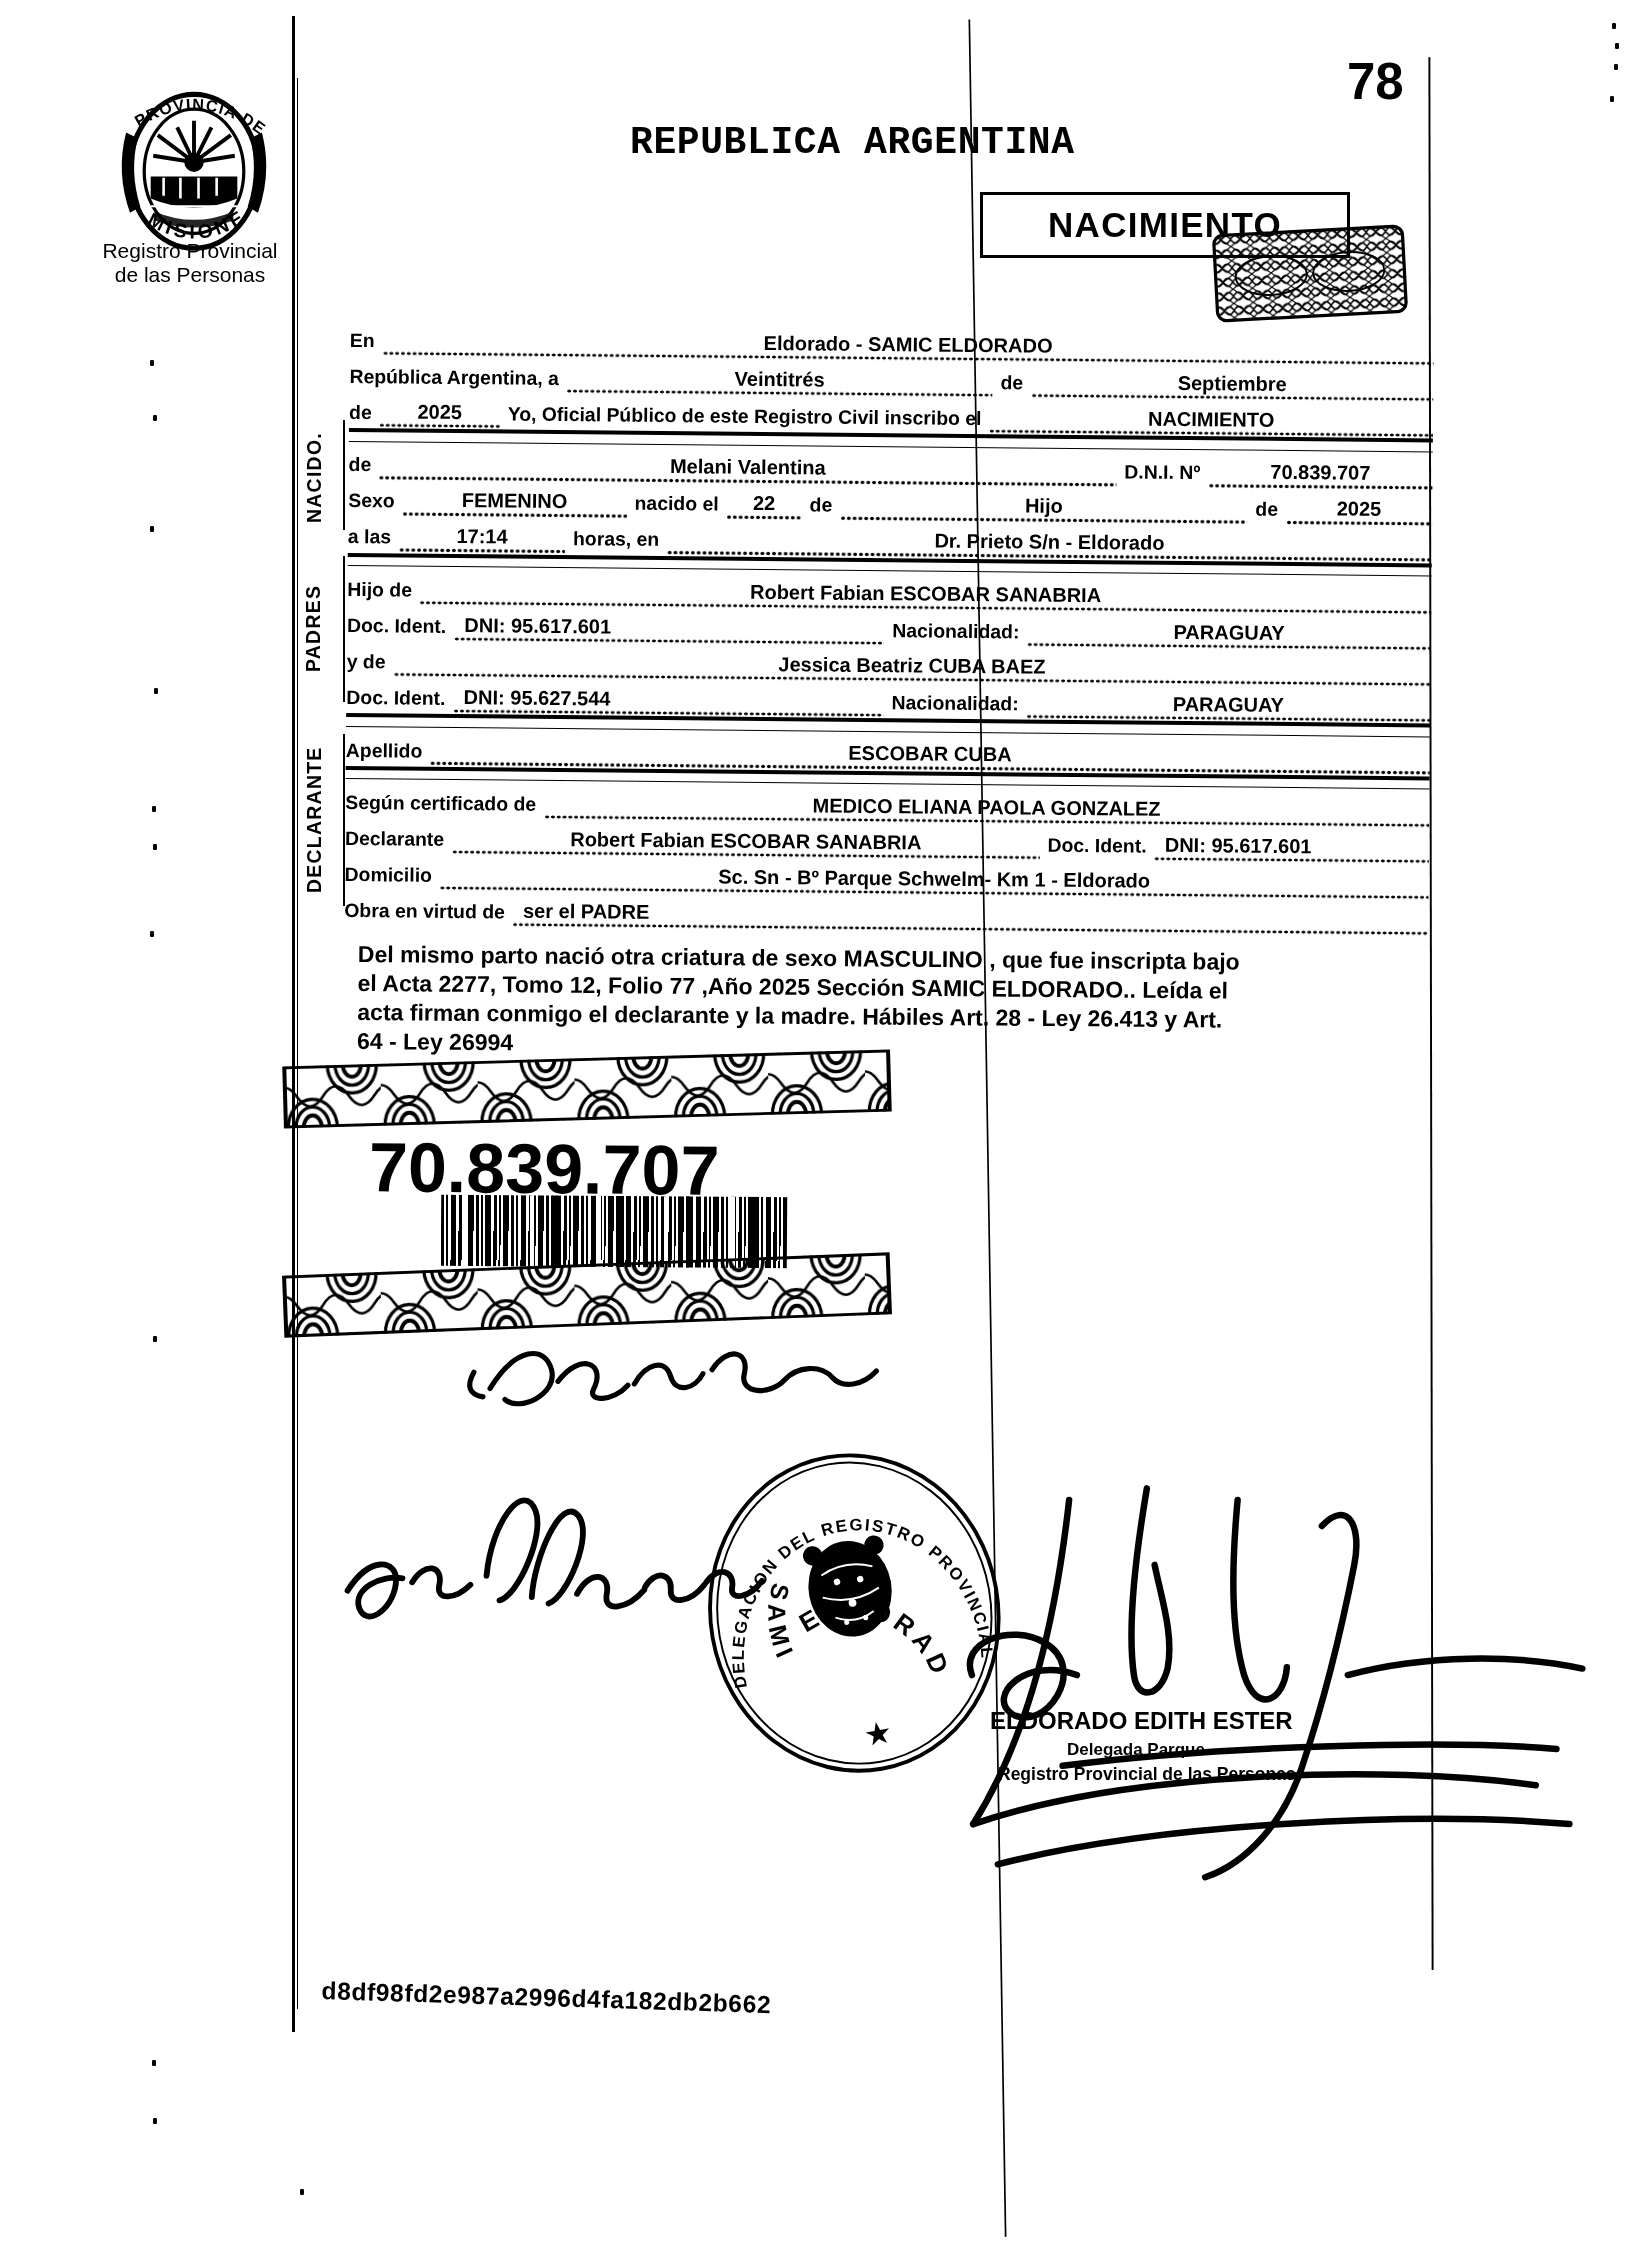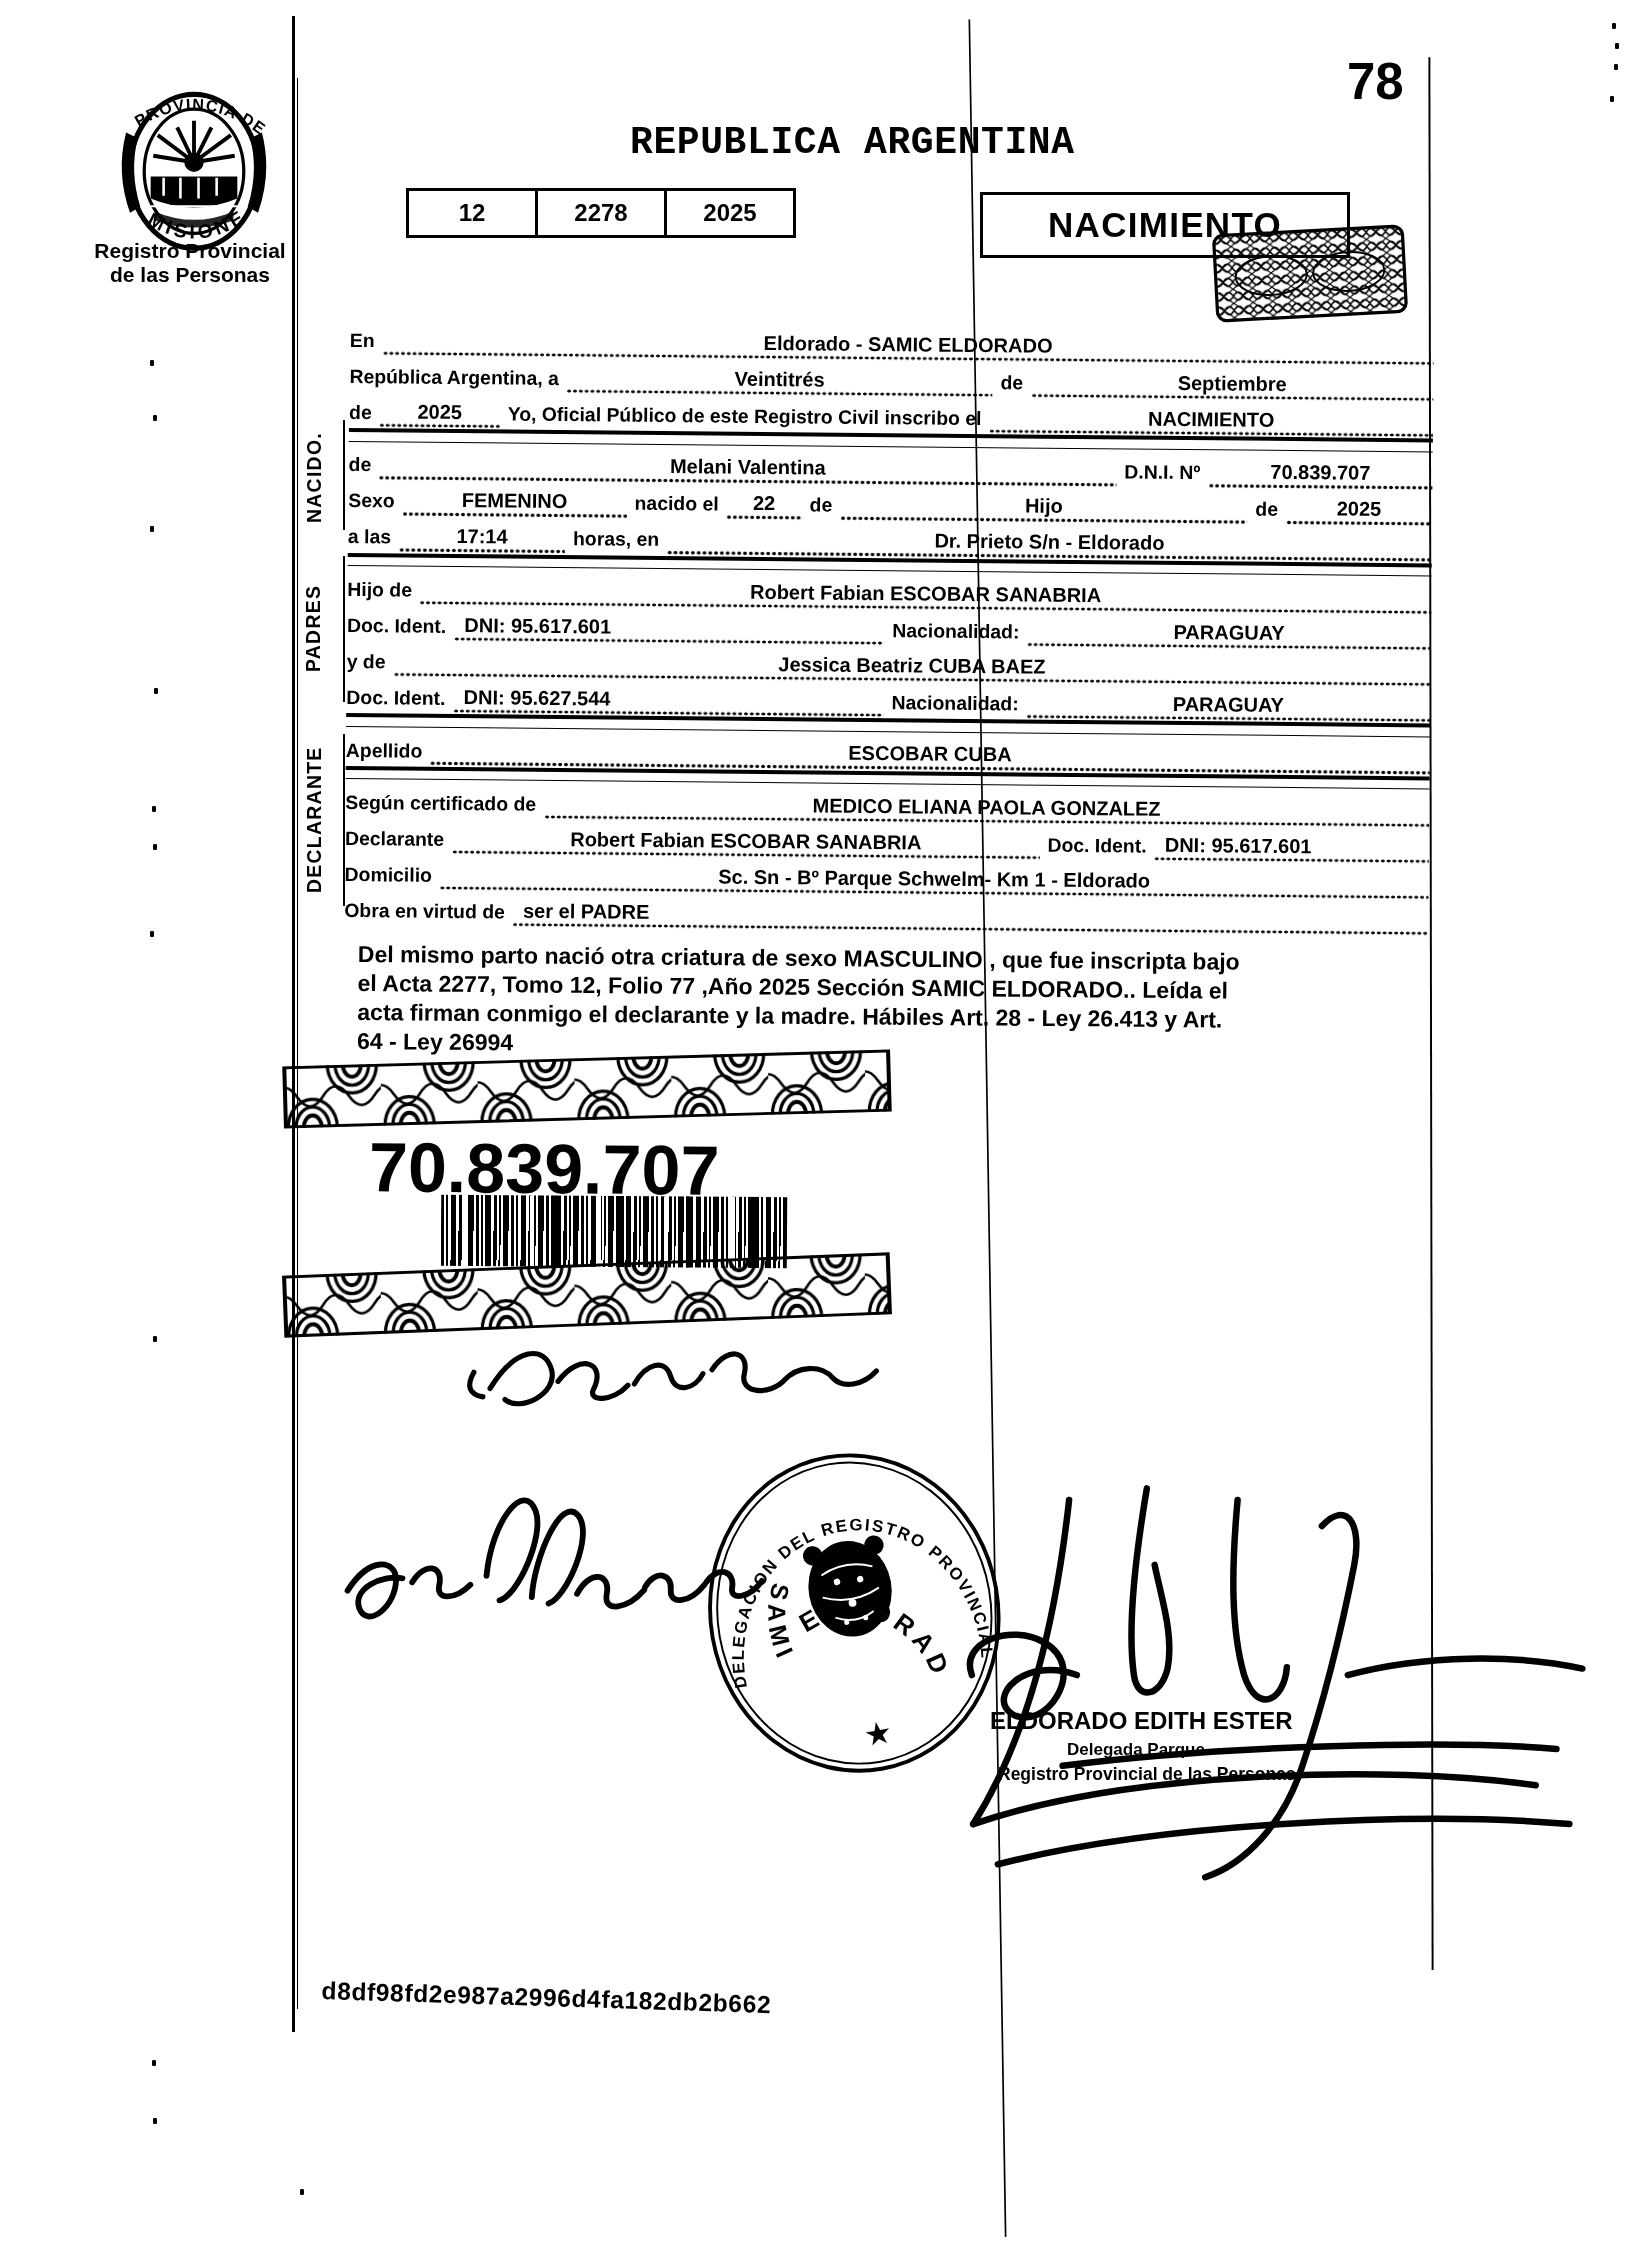--- a/index.html
+++ b/index.html
@@ -10,21 +10,21 @@
   .doc-title{font-family:"Liberation Mono","DejaVu Sans Mono",monospace;font-weight:700;
              font-size:38px;letter-spacing:0.6px;white-space:nowrap;margin-top:12px;}
   .page-number{font-size:51px;font-weight:700;}
   table.rec{border-collapse:collapse;}
   table.rec td{border:3.2px solid #000;text-align:center;font-size:24px;font-weight:700;
                width:126px;height:40px;padding:0;}
   table.rec tr.vals td{height:44px;}
   .type-box{width:364px;height:60px;border:3.9px solid #000;display:flex;align-items:center;
             justify-content:center;font-size:35px;font-weight:700;letter-spacing:1.3px;}
   
-  .logo-caption{width:214px;text-align:center;font-size:21px;font-weight:700;line-height:24px;}
+  .logo-caption{width:214px;text-align:center;font-size:21px;font-weight:400;line-height:24px;}
   
   .vrule{position:absolute;background:#000;}
   .speck{position:absolute;width:3.9px;height:5.8px;background:#000;border-radius:1.3px;}
   
   .rows{position:absolute;left:350px;top:319px;width:1084px;transform:rotate(.55deg);
         transform-origin:left top;}
   .frow{display:flex;align-items:flex-end;height:36px;gap:7.8px;font-size:19.4px;font-weight:700;}
   .flabel{padding-bottom:3.2px;white-space:nowrap;}
   .fdot{flex-grow:1;display:flex;align-items:flex-end;justify-content:center;min-width:26px;
         background-image:radial-gradient(circle,#000 1.5px,transparent 1.9px);
@@ -93,25 +93,20 @@
   <svg class="abs" style="left:0;top:0" width="1627" height="2261" viewBox="0 0 2511 3489" pointer-events="none">
     <line x1="1496" y1="30" x2="1552" y2="3452" stroke="#000" stroke-width="2.6"></line>
     <line x1="2206" y1="88" x2="2211" y2="3040" stroke="#000" stroke-width="3"></line>
   </svg>
 
   <div class="abs doc-title" style="left:630px;top:109px">REPUBLICA ARGENTINA</div>
   <div class="abs page-number" style="left:1347px;top:52px">78</div>
 
   <table class="rec abs" style="left:406px;top:188px">
     <tbody>
-    <tr class="vals">
-      <td>12</td>
-      <td>2278</td>
-      <td>2025</td>
-    </tr>
   </tbody>
     </table>
 
   <div class="abs type-box" style="left:980px;top:192px">
     <span>NACIMIENTO</span>
   </div>
 
   <svg class="abs" style="left:1213px;top:228px;transform:rotate(-3deg)" width="194" height="91" viewBox="0 0 300 140">
     <defs>
       <pattern id="net" width="30" height="22" patternUnits="userSpaceOnUse">

